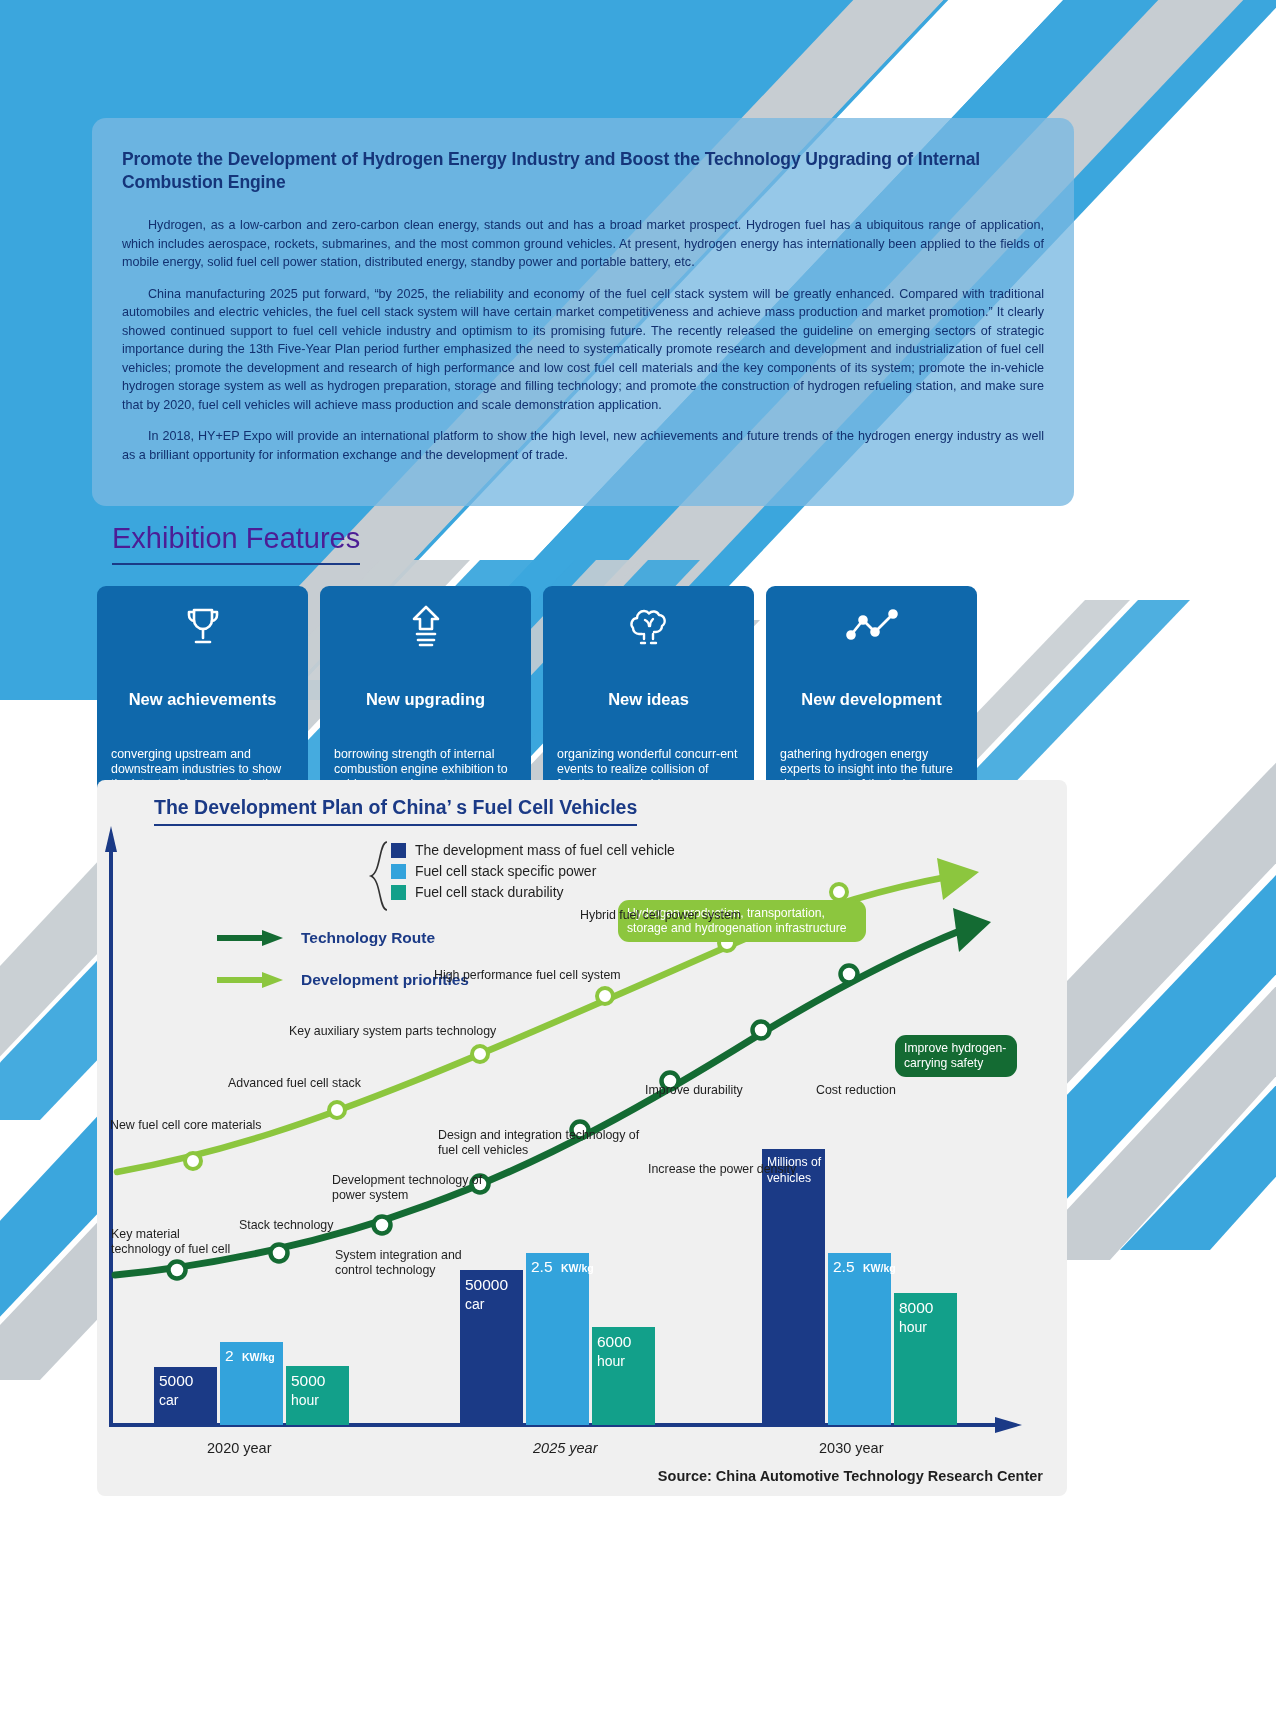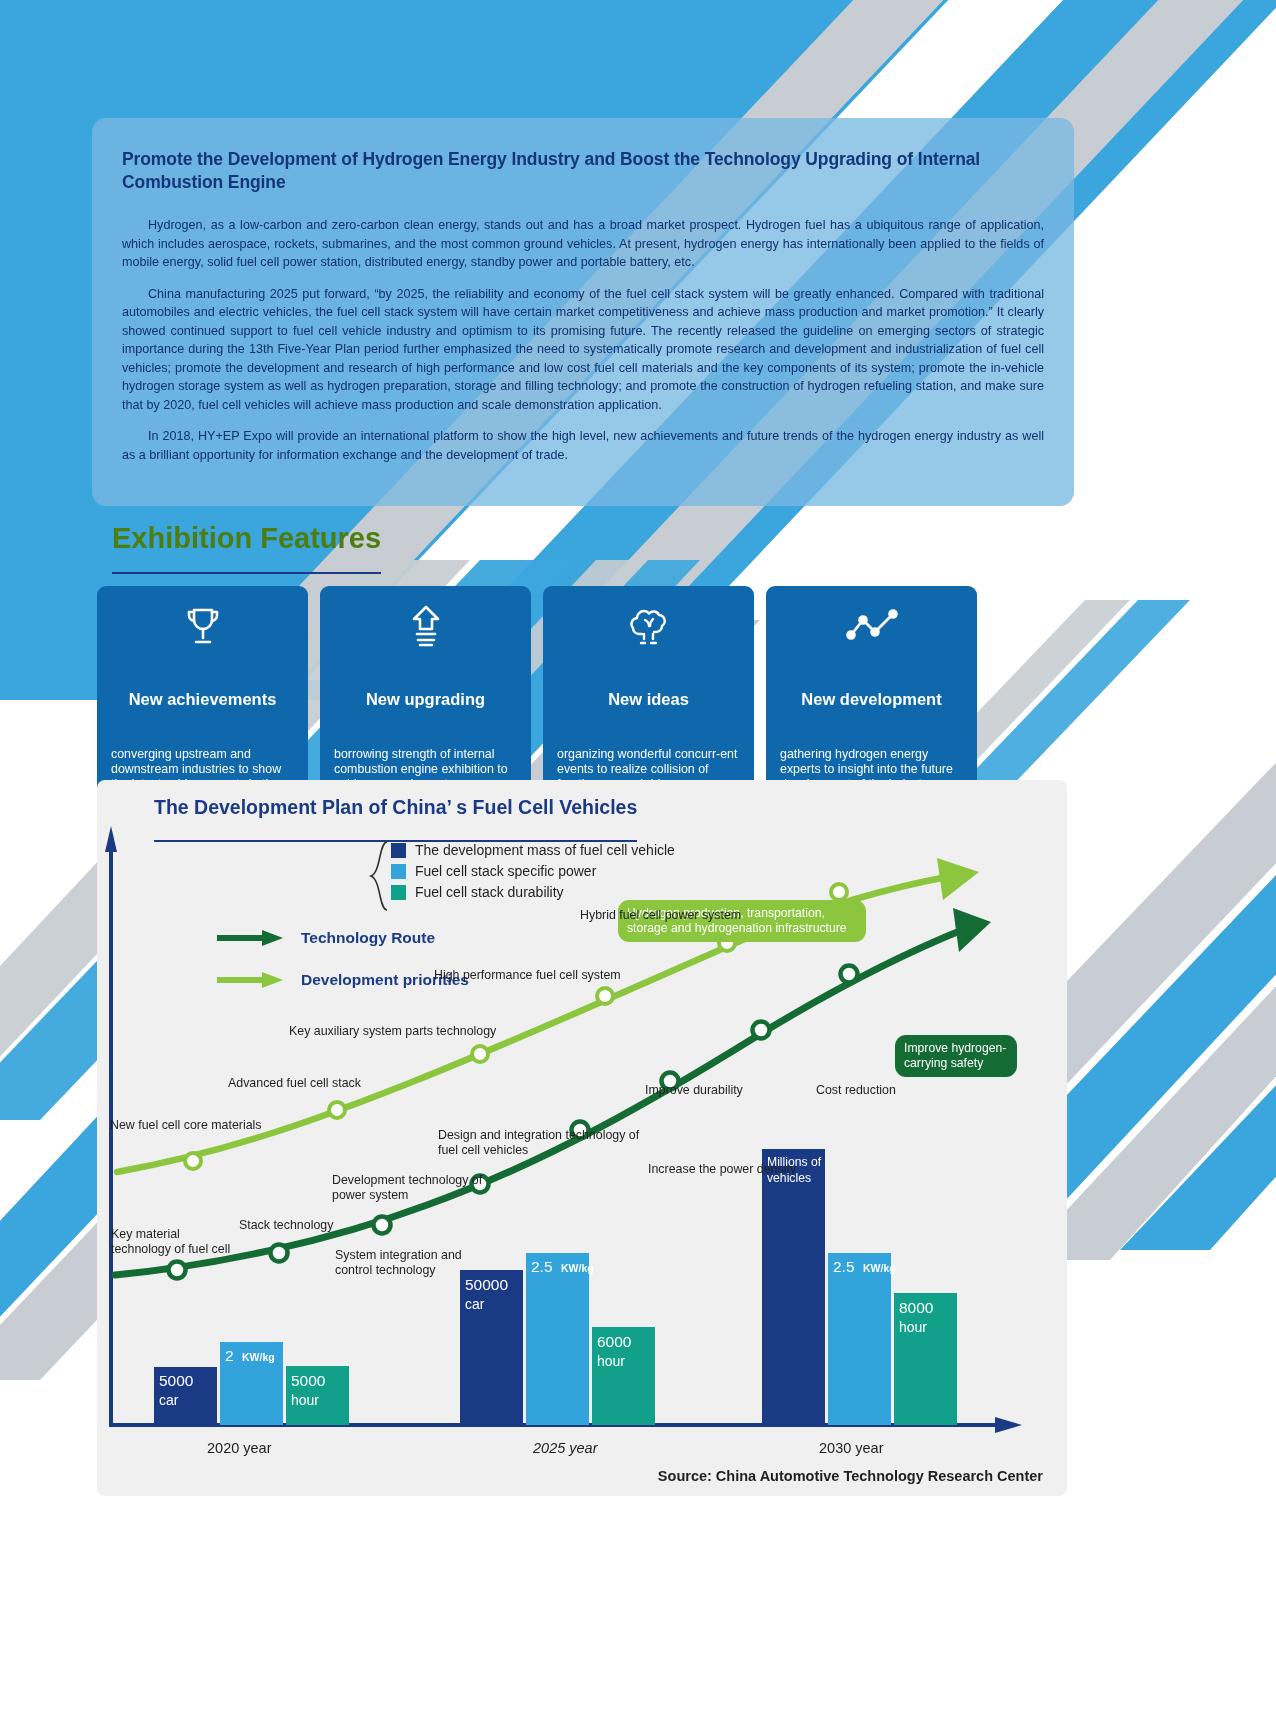--- a/index.html
+++ b/index.html
@@ -28,22 +28,22 @@
   }
   .intro-p{
     color:#12306f;font-size:12.6px;line-height:1.47;margin:0 0 13px 0;
     text-align:justify;text-indent:26px;
   }
   .intro-p:last-child{margin-bottom:16px;}
 
   
   .feat-heading{
     position:absolute;left:112px;top:522px;z-index:6;
-    color:#4d7c0f;font-size:29px;font-weight:bold;
-    padding-bottom:17px;border-bottom:2.5px solid #1b3a86;
+    color:#4c1d95;font-size:29px;font-weight:normal;
+    padding-bottom:8px;border-bottom:2.5px solid #1b3a86;
   }
 
   
   .cards{position:absolute;left:97px;top:586px;width:1072px;
     display:flex;gap:12px;z-index:6;}
   .card{
     width:211px;min-height:165px;background:#0f68ab;border-radius:9px;
     color:#fff;box-sizing:border-box;padding:14px 14px 14px 14px;
     display:flex;flex-direction:column;align-items:center;gap:34px;
   }
@@ -51,21 +51,21 @@
   .card h3{margin:0 0 4px 0;font-size:16.5px;font-weight:bold;text-align:center;line-height:1.15;}
   .card p{margin:0;font-size:12.4px;line-height:1.22;align-self:flex-start;text-align:left;}
 
   
   .chart-panel{
     position:absolute;left:97px;top:780px;width:970px;height:716px;
     background:#f0f0f0;border-radius:8px;z-index:6;
   }
   .chart-title{
     position:absolute;left:57px;top:16px;color:#1b3a86;
-    font-size:19.5px;font-weight:bold;padding-bottom:21px;
+    font-size:19.5px;font-weight:bold;padding-bottom:5px;
     border-bottom:2px solid #1b3a86;
   }
   .goals-wrap{position:absolute;left:32px;top:56px;width:250px;color:#1f1f1f;}
   .goals-title{font-size:15px;margin:0 0 3px 0;}
   .goals-text{font-size:12.4px;line-height:1.2;margin:0;}
 
   .legend{position:absolute;left:294px;top:62px;}
   .legend-row{display:flex;align-items:center;margin-bottom:5px;}
   .legend-sw{width:15px;height:15px;margin-right:9px;display:inline-block;}
   .legend-lbl{font-size:14px;color:#1f1f1f;}

